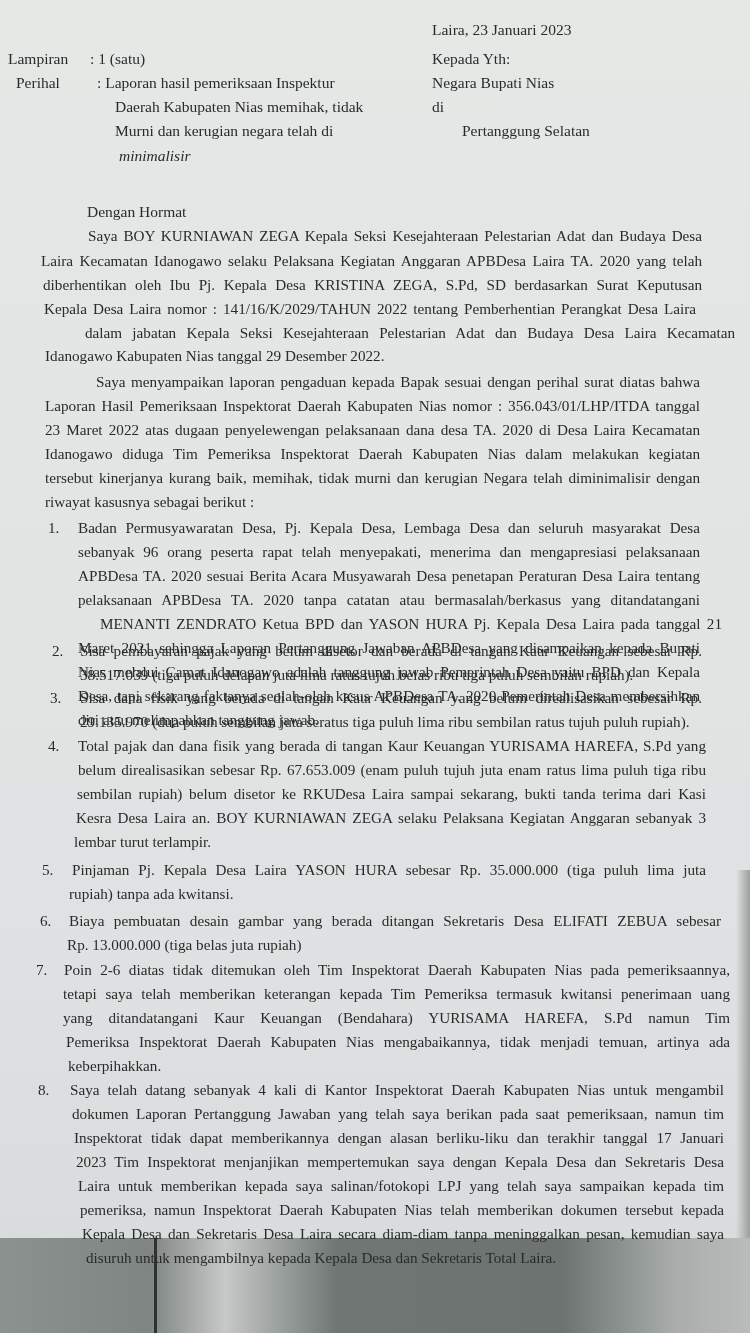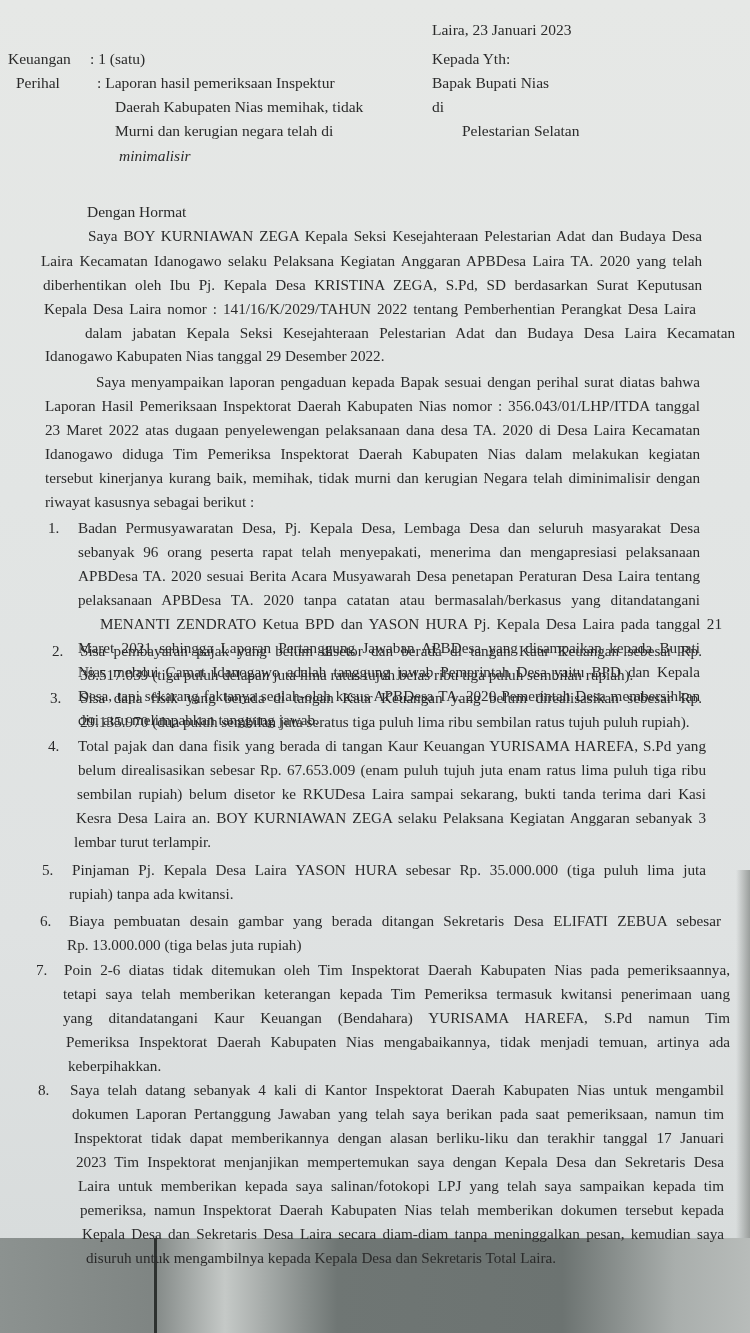--- a/index.html
+++ b/index.html
@@ -32,33 +32,33 @@
 </style>
 </head>
 <body>
 
 <div class="paper"></div>
 <div class="paper-edge-right"></div>
 <div class="bottom-surface"></div>
 <div class="bottom-divider"></div>
 
 <div class="t" style="left:432px; top:20px;">Laira, 23 Januari 2023</div>
-<div class="t" style="left:8px; top:49px;">Keuangan</div>
+<div class="t" style="left:8px; top:49px;">Lampiran</div>
 <div class="t" style="left:90px; top:49px;">: 1 (satu)</div>
 <div class="t" style="left:432px; top:49px;">Kepada Yth:</div>
 
 <div class="t" style="left:16px; top:73px;">Perihal</div>
 <div class="t" style="left:97px; top:73px;">: Laporan hasil pemeriksaan Inspektur</div>
 <div class="t" style="left:115px; top:97px;">Daerah Kabupaten Nias memihak, tidak</div>
 <div class="t" style="left:115px; top:121px;">Murni dan kerugian negara telah di</div>
 <div class="t" style="left:119px; top:146px;font-style:italic;">minimalisir</div>
 
-<div class="t" style="left:432px; top:73px;">Bapak Bupati Nias</div>
+<div class="t" style="left:432px; top:73px;">Negara Bupati Nias</div>
 <div class="t" style="left:432px; top:97px;text-align:center;">di</div>
-<div class="t" style="left:462px; top:121px;">Pelestarian Selatan</div>
+<div class="t" style="left:462px; top:121px;">Pertanggung Selatan</div>
 
 <div class="t" style="left:87px; top:202px;">Dengan Hormat</div>
 
 <div class="j" style="left:88px; top:226px; width:614px;">Saya BOY KURNIAWAN ZEGA Kepala Seksi Kesejahteraan Pelestarian Adat dan Budaya Desa</div>
 <div class="j" style="left:41px; top:251px; width:661px;">Laira Kecamatan Idanogawo selaku Pelaksana Kegiatan Anggaran APBDesa Laira TA. 2020 yang telah</div>
 <div class="j" style="left:43px; top:275px; width:659px;">diberhentikan oleh Ibu Pj. Kepala Desa KRISTINA ZEGA, S.Pd, SD berdasarkan Surat Keputusan</div>
 <div class="j" style="left:44px; top:299px; width:652px;">Kepala Desa Laira nomor : 141/16/K/2029/TAHUN 2022 tentang Pemberhentian Perangkat Desa Laira</div>
 <div class="j" style="left:45px; top:323px; width:650px;margin-left:40px;">dalam jabatan Kepala Seksi Kesejahteraan Pelestarian Adat dan Budaya Desa Laira Kecamatan</div>
 <div class="j last" style="left:45px; top:346px; width:650px;">Idanogawo Kabupaten Nias tanggal 29 Desember 2022.</div>
 

